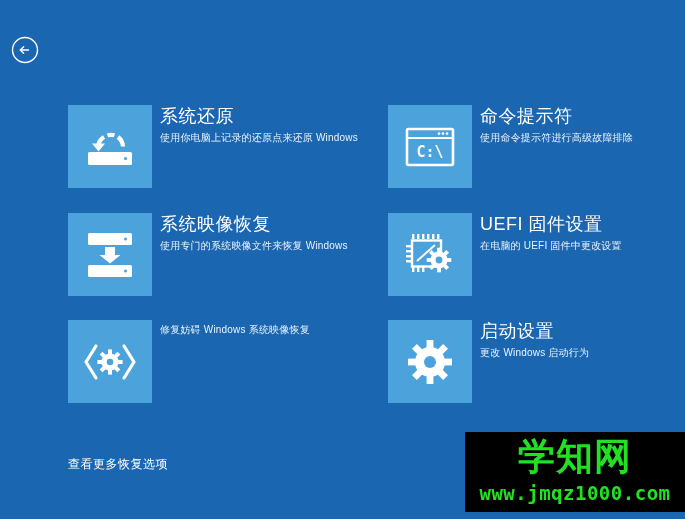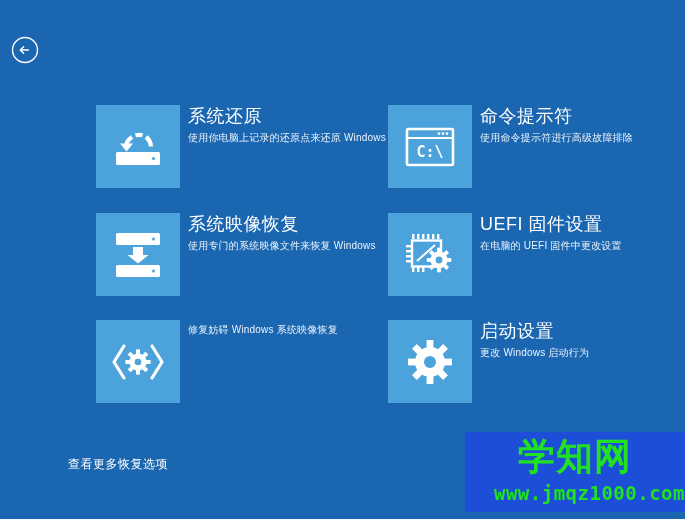--- a/index.html
+++ b/index.html
@@ -52,21 +52,21 @@
     top: 105px;
     width: 685px;
     height: 300px;
   }
   .option-item {
     position: absolute;
     width: 300px;
     height: 83px;
     cursor: pointer;
   }
-  .option-col-left  { left: 68px; margin-left: 28px; }
+  .option-col-left  { left: 68px; }
   .option-col-right { left: 388px; }
   .option-row-0 { top: 0px; }
   .option-row-1 { top: 108px; }
   .option-row-2 { top: 215px; }
 
   .option-tile {
     position: absolute;
     left: 0;
     top: 0;
     width: 84px;
@@ -113,41 +113,41 @@
     letter-spacing: 0.5px;
   }
 
   
   #watermark {
     position: absolute;
     left: 465px;
     top: 432px;
     width: 220px;
     height: 80px;
-    background: #1d4ed8;
+    background: #000000;
     overflow: hidden;
   }
   #watermark-title {
     position: absolute;
     left: 0;
     top: 2px;
     width: 220px;
     text-align: center;
     font-size: 37px;
     line-height: 46px;
     font-weight: 700;
     color: #22e022;
     letter-spacing: 1px;
   }
   #watermark-url {
     position: absolute;
     left: 0;
     top: 49px;
     width: 220px;
-    text-align: right;
+    text-align: center;
     font-size: 19px;
     line-height: 24px;
     font-weight: 700;
     color: #22e022;
     letter-spacing: 0.5px;
     font-family: "DejaVu Sans Mono", "Liberation Mono", monospace;
   }
 </style>
 </head>
 <body>

